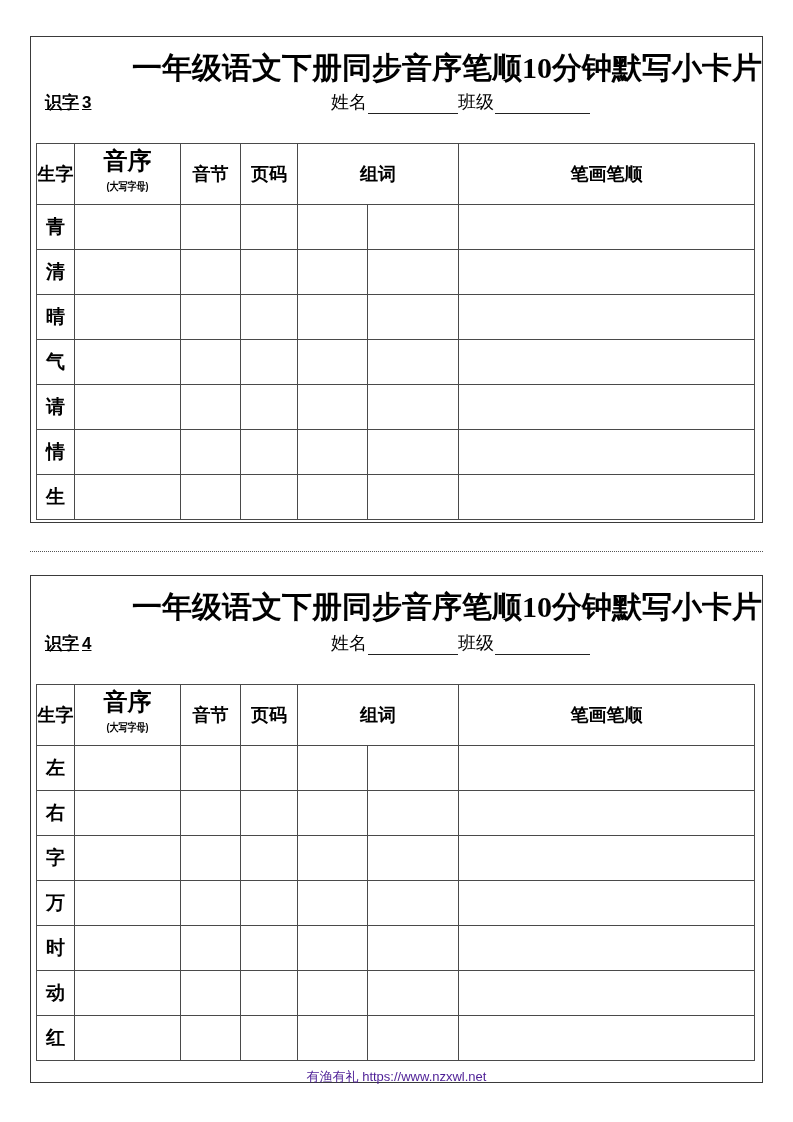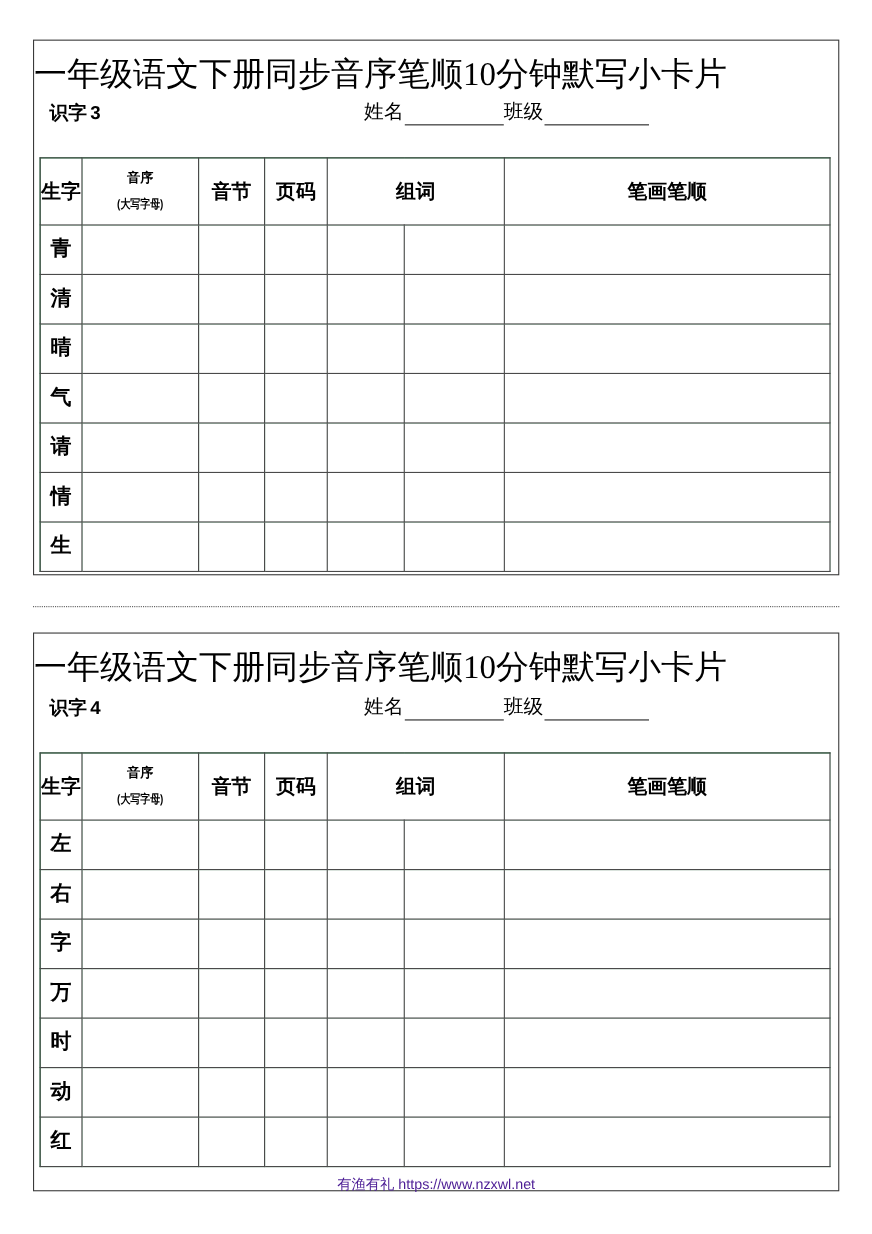--- a/index.html
+++ b/index.html
@@ -39,23 +39,23 @@
     position: relative;
     width: 100%;
     height: 100%;
   }
 
   
   .card-title {
     position: absolute;
     left: 0;
     width: 100%;
-    text-align: left;
+    text-align: right;
     font-family: "Liberation Serif", "DejaVu Serif", serif;
-    font-weight: normal;
+    font-weight: bold;
     font-size: 30px;
     line-height: 34px;
     letter-spacing: 0px;
     white-space: nowrap;
   }
   .card--one .card-title { top: 14px; }
   .card--two .card-title { top: 14px; }
 
   
   .meta-row {
@@ -69,20 +69,21 @@
 
   .lesson-label {
     position: absolute;
     left: 14px;
     top: 0;
     font-family: "Liberation Sans", "DejaVu Sans", sans-serif;
     font-weight: bold;
     font-size: 17px;
     line-height: 26px;
     white-space: nowrap;
+    text-decoration: underline;
   }
   .lesson-label .lesson-num {
     font-family: "Liberation Sans", "DejaVu Sans", sans-serif;
     font-weight: bold;
     margin-left: 3px;
   }
 
   .namefield {
     position: absolute;
     left: 300px;
@@ -132,21 +133,21 @@
 
   .hdr-cell {
     height: 60px;
     font-family: "Liberation Sans", "DejaVu Sans", sans-serif;
     font-weight: bold;
     font-size: 18px;
     line-height: 20px;
   }
   .hdr-main {
     display: block;
-    font-size: 12px;
+    font-size: 24px;
     line-height: 22px;
   }
   .hdr-sub {
     display: block;
     font-family: "Liberation Sans", "DejaVu Sans", sans-serif;
     font-weight: bold;
     font-size: 11px;
     line-height: 13px;
     transform: scaleX(0.82);
     margin-top: 8px;

